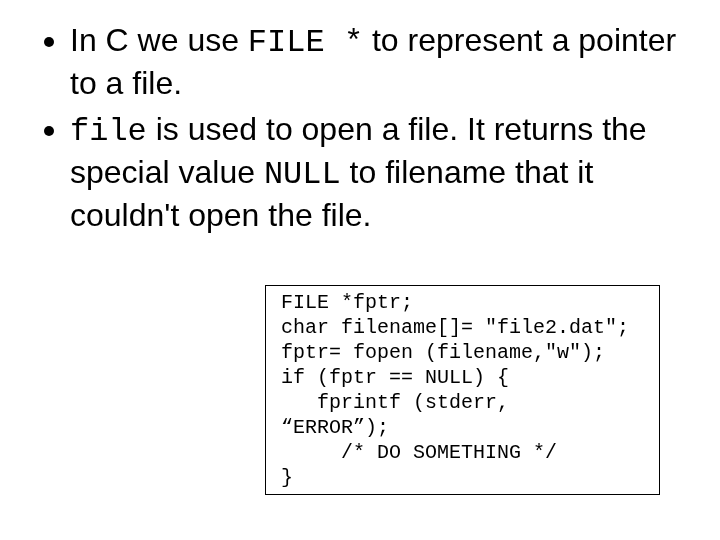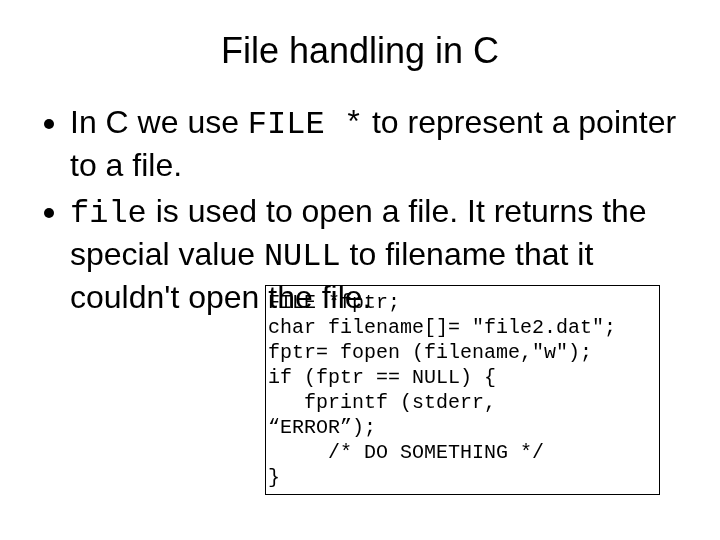--- a/index.html
+++ b/index.html
@@ -38,34 +38,33 @@
   }
   .mono {
     font-family: "Courier New", Courier, monospace;
   }
   .codebox {
     position: absolute;
     left: 265px;
     top: 285px;
     width: 395px;
     border: 1px solid #000;
-    padding: 4px 2px;
+    padding: 4px 15px;
     font-family: "Courier New", Courier, monospace;
     font-size: 20px;
     line-height: 1.25;
     white-space: pre;
     box-sizing: border-box;
   }
 </style>
 </head>
 <body>
 
 <div class="slide">
 
-  <div class="title">File handling in C</div>
 
   <div class="body">
     <ul>
       <li>
         <span>In C we use </span><span class="mono">FILE *</span><span> to represent a pointer to a file.</span>
       </li>
       <li>
         <span class="mono">file</span><span> is used to open a file.  It returns the special value </span><span class="mono">NULL</span><span> to filename that it couldn't open the file.</span>
       </li>
     </ul>

